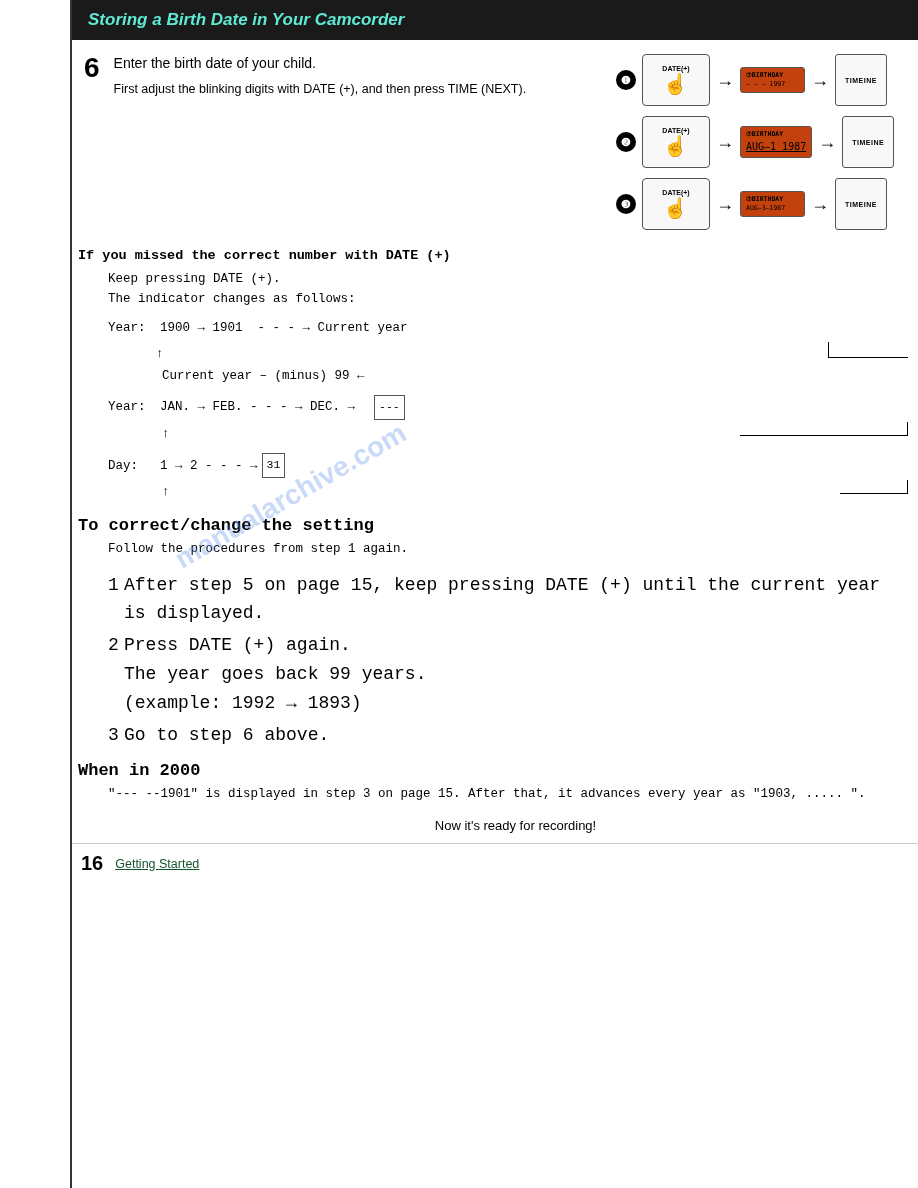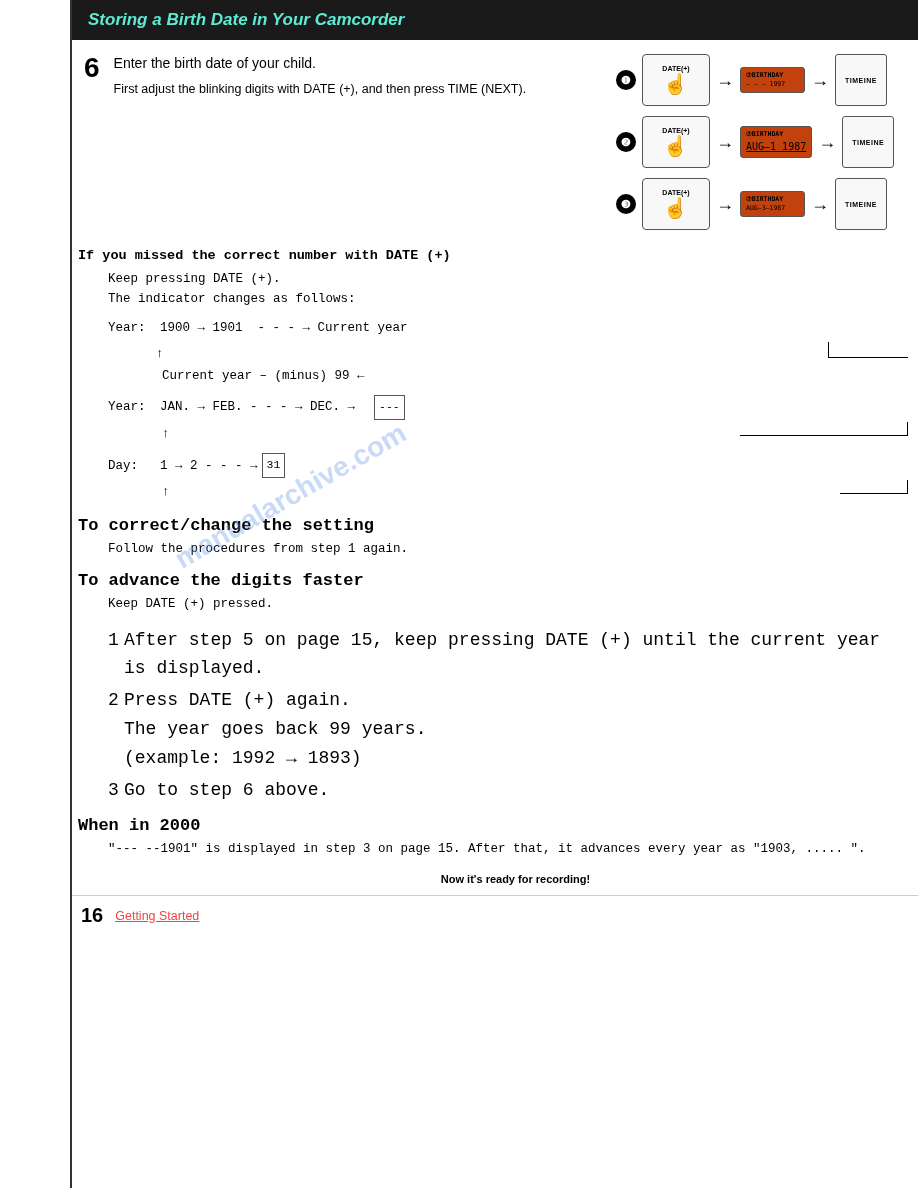--- a/index.html
+++ b/index.html
@@ -230,22 +230,22 @@
       left: 0;
       font-weight: normal;
     }
 
     .numbered-list li:nth-child(1)::before { content: "1"; }
     .numbered-list li:nth-child(2)::before { content: "2"; }
     .numbered-list li:nth-child(3)::before { content: "3"; }
 
     .bold-center {
       text-align: center;
-      font-weight: bold;
-      font-size: 11px;
+      font-weight: normal;
+      font-size: 13px;
       margin: 14px 0 10px 0;
       padding-left: 41px;
     }
 
     
     .page-footer {
       display: flex;
       align-items: center;
       padding: 8px 9px;
       border-top: 1px solid #ccc;
@@ -253,21 +253,21 @@
     }
 
     .page-number {
       font-size: 20px;
       font-weight: bold;
       margin-right: 12px;
     }
 
     .footer-link {
       font-size: 12.5px;
-      color: #ef4444;
+      color: #14532d;
       text-decoration: underline;
     }
 
     
     .watermark {
       position: absolute;
       color: rgba(100, 149, 237, 0.35);
       font-size: 28px;
       font-weight: bold;
       transform: rotate(-30deg);
@@ -409,24 +409,20 @@
           </div>
         </div>
       </div>
     </div>
 
     <div class="info-section">
       <div class="info-sub-heading">To correct/change the setting</div>
       <div class="info-body">Follow the procedures from step 1 again.</div>
     </div>
 
-    <div class="info-section">
-      <div class="info-sub-heading">To advance the digits faster</div>
-      <div class="info-body">Keep DATE (+) pressed.</div>
-    </div>
 
     <div class="info-section">
       <ul class="numbered-list">
         <li>After step 5 on page 15, keep pressing DATE (+) until the current year is displayed.</li>
         <li>Press DATE (+) again.<br>The year goes back 99 years.<br>(example: 1992 → 1893)</li>
         <li>Go to step 6 above.</li>
       </ul>
     </div>
 
     <div class="info-section">

